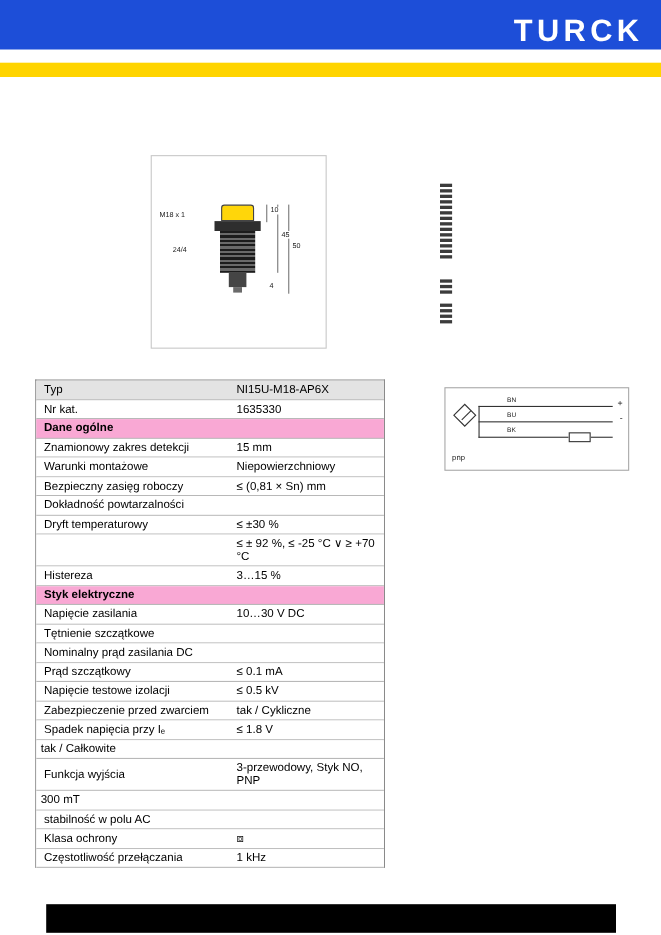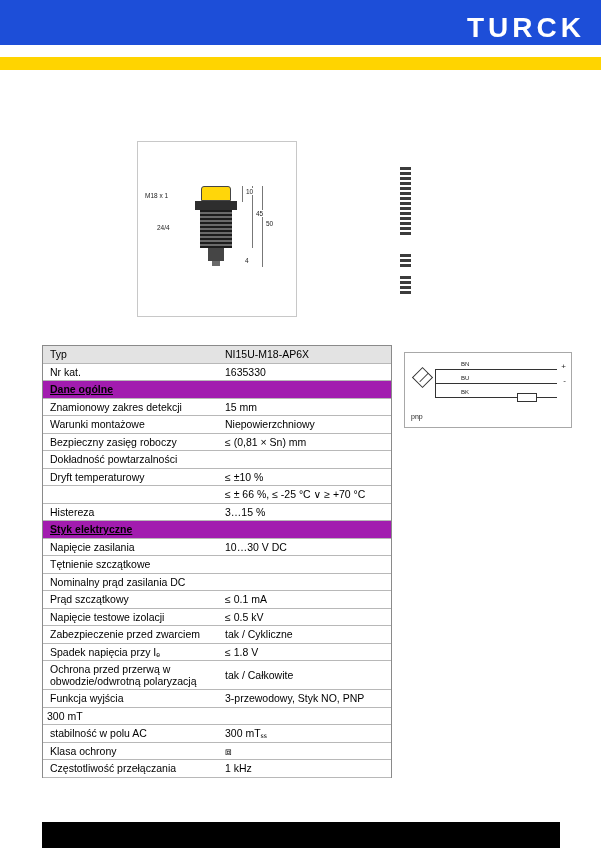--- a/index.html
+++ b/index.html
@@ -40,25 +40,25 @@
   .lbl-4  { left: 106px; top: 115px; }
 
   
   .fp-group { position: absolute; width: 11px; }
   .fp-1 { left: 400px; top: 167px; }
   .fp-2 { left: 400px; top: 254px; }
   .fp-3 { left: 400px; top: 276px; }
   .fp-line { height: 3px; background: #3c3c3c; margin-bottom: 2px; }
 
   
-  .spec-table { position: absolute; left: 42px; top: 345px; width: 350px; border: 1px solid #8a8a8a; border-bottom: none; font-size: 10.5px; }
+  .spec-table { position: absolute; left: 32px; top: 345px; width: 318px; border: 1px solid #8a8a8a; border-bottom: none; font-size: 10.5px; }
   .trow { display: flex; border-bottom: 1px solid #b8b8b8; min-height: 17.5px; align-items: center; background: #fff; }
   .trow .tlabel { width: 178px; padding: 2px 4px 2px 7px; line-height: 12px; }
   .trow .tvalue { flex: 1; padding: 2px 4px; line-height: 12px; }
-  .trow.section { background: #a21caf; text-decoration: underline; }
+  .trow.section { background: #f9a8d4; }
   .trow.section .tlabel { font-weight: bold; }
   .trow.product { background: #e3e3e3; }
   .trow.product .tvalue { font-weight: normal; }
 
   
   .wiring-box { position: absolute; left: 404px; top: 352px; width: 168px; height: 76px; border: 1px solid #a8a8a8; background: #fff; }
   .wiring-box .abs { position: absolute; }
   .sensor-symbol { left: 10px; top: 17px; width: 15px; height: 15px; border: 1px solid #333; transform: rotate(45deg); }
   .sensor-symbol-line { left: 13px; top: 24px; width: 12px; height: 1px; background: #333; transform: rotate(-45deg); }
   .wire { background: #333; height: 1px; }
@@ -156,25 +156,25 @@
     </div>
     <div class="trow">
       <div class="tlabel">Bezpieczny zasięg roboczy</div>
       <div class="tvalue">≤ (0,81 × Sn) mm</div>
     </div>
     <div class="trow">
       <div class="tlabel">Dokładność powtarzalności</div>
     </div>
     <div class="trow">
       <div class="tlabel">Dryft temperaturowy</div>
-      <div class="tvalue">≤ ±10 %</div>
+      <div class="tvalue">≤ ±30 %</div>
     </div>
     <div class="trow">
       <div class="tlabel"></div>
-      <div class="tvalue">≤ ± 66 %, ≤ -25 °C ∨ ≥ +70 °C</div>
+      <div class="tvalue">≤ ± 92 %, ≤ -25 °C ∨ ≥ +70 °C</div>
     </div>
     <div class="trow">
       <div class="tlabel">Histereza</div>
       <div class="tvalue">3…15  %</div>
     </div>
     <div class="trow section">
       <div class="tlabel">Styk elektryczne</div>
       <div class="tvalue"></div>
     </div>
     <div class="trow">
@@ -197,33 +197,31 @@
     </div>
     <div class="trow">
       <div class="tlabel">Zabezpieczenie przed zwarciem</div>
       <div class="tvalue">tak / Cykliczne</div>
     </div>
     <div class="trow">
       <div class="tlabel">Spadek napięcia przy Iₑ</div>
       <div class="tvalue">≤ 1.8 V</div>
     </div>
     <div class="trow">
-      <div class="tlabel">Ochrona przed przerwą w obwodzie/odwrotną polaryzacją</div>
       <div class="tvalue">tak / Całkowite</div>
     </div>
     <div class="trow">
       <div class="tlabel">Funkcja wyjścia</div>
       <div class="tvalue">3-przewodowy, Styk NO, PNP</div>
     </div>
     <div class="trow">
       <div class="tvalue">300 mT</div>
     </div>
     <div class="trow">
       <div class="tlabel">stabilność w polu AC</div>
-      <div class="tvalue">300 mTₛₛ</div>
     </div>
     <div class="trow">
       <div class="tlabel">Klasa ochrony</div>
       <div class="tvalue">⧈</div>
     </div>
     <div class="trow">
       <div class="tlabel">Częstotliwość przełączania</div>
       <div class="tvalue">1 kHz</div>
     </div>
   </div>

